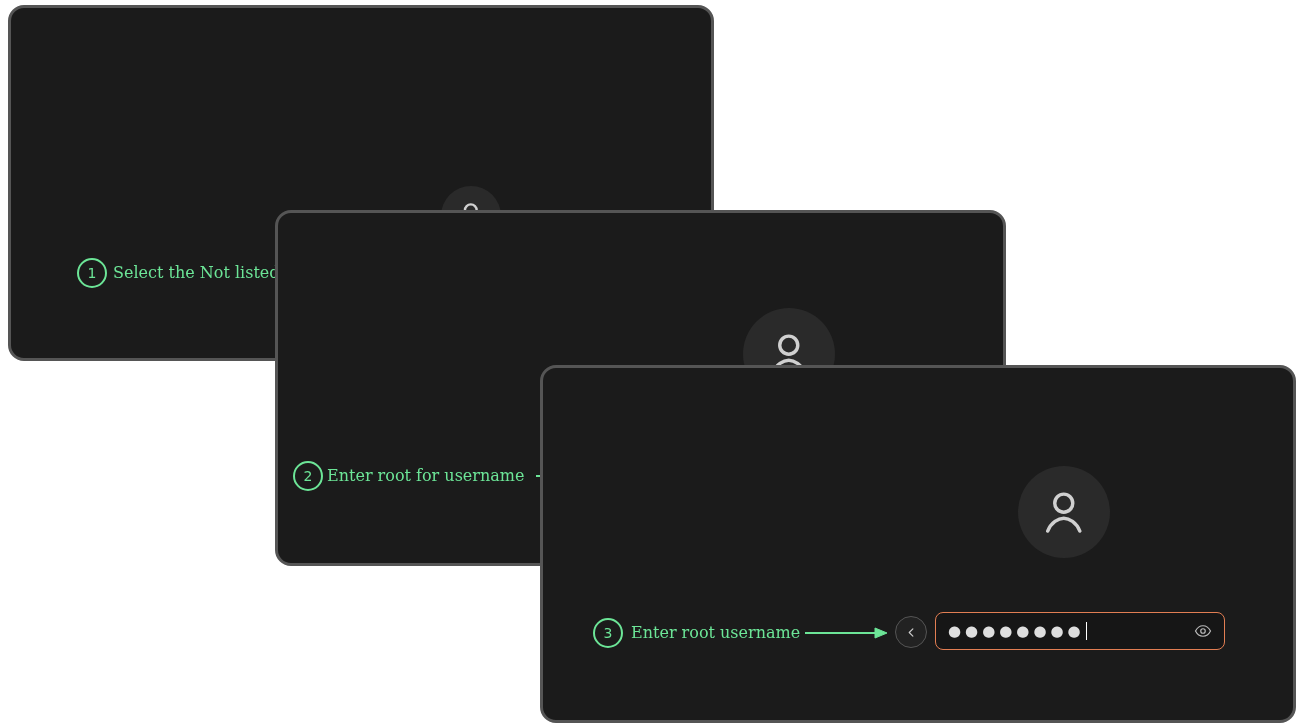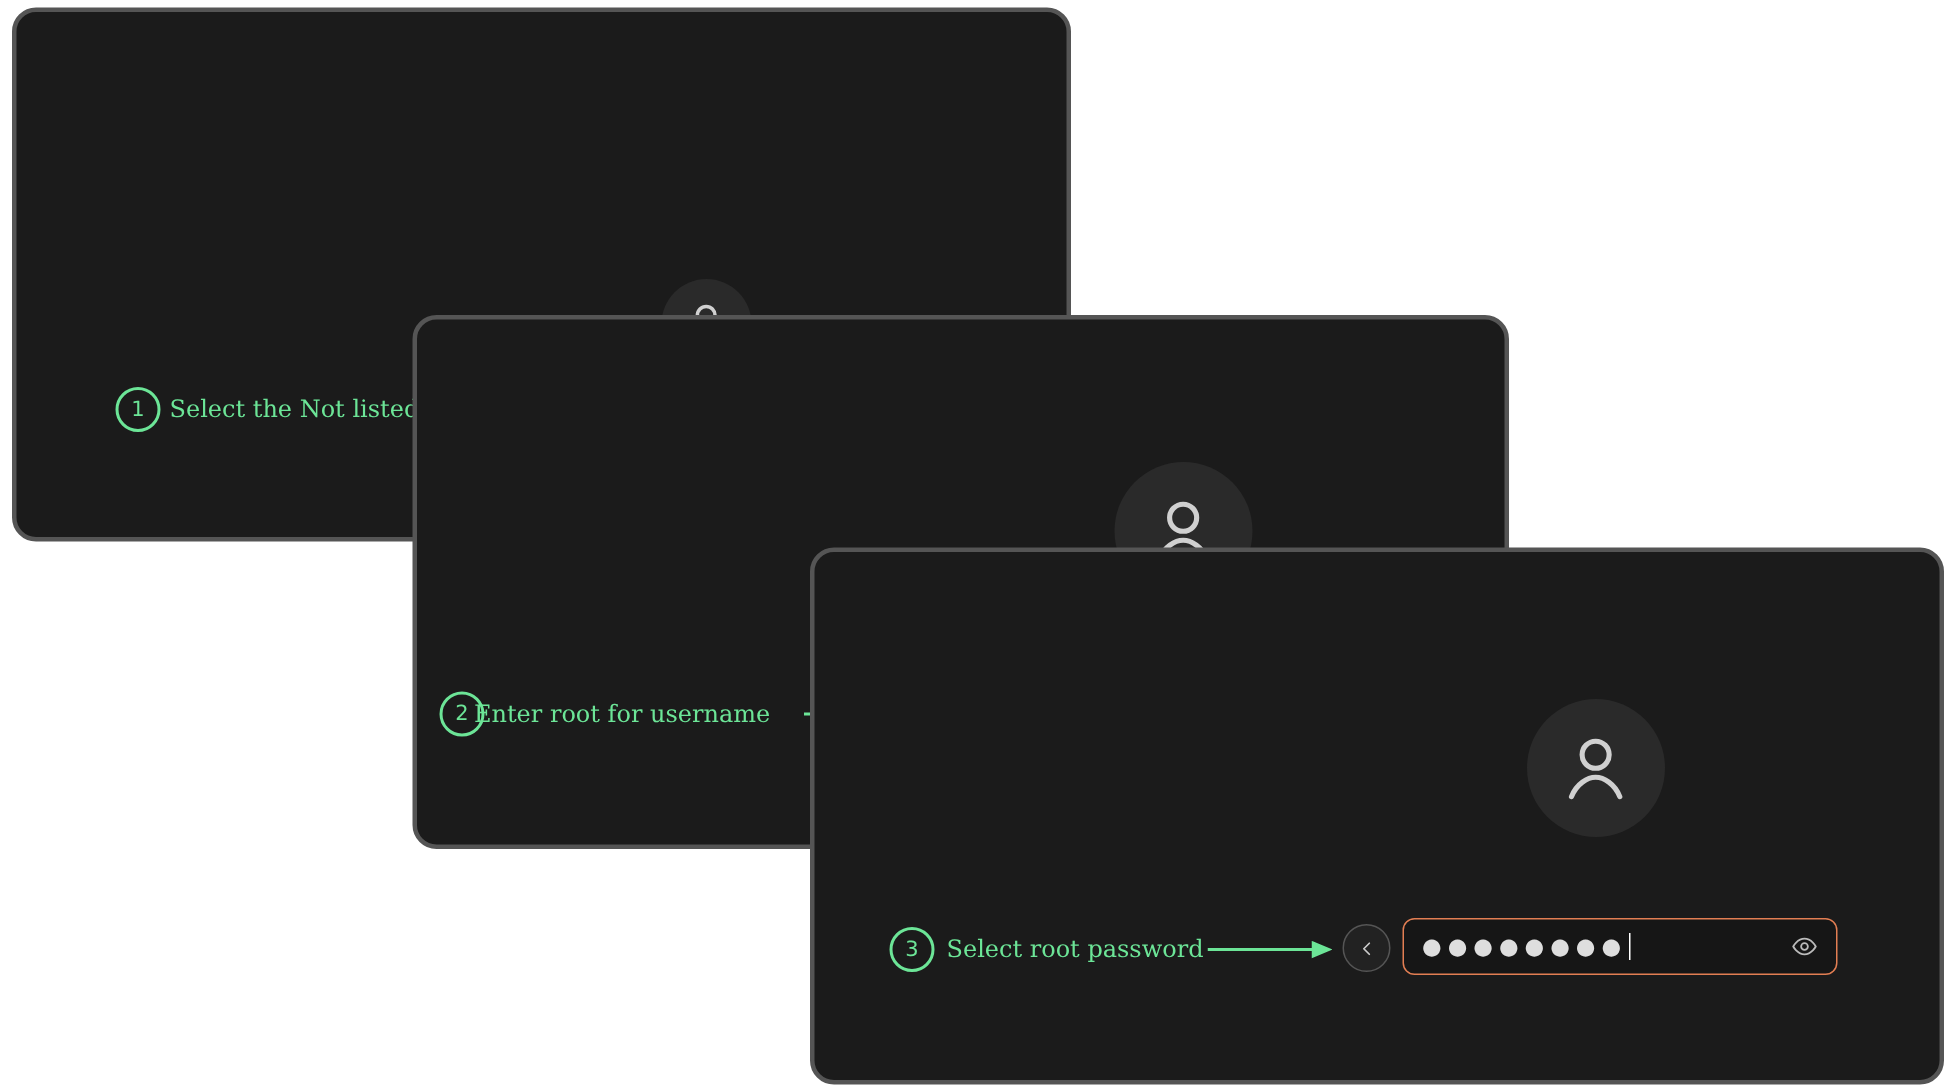--- a/index.html
+++ b/index.html
@@ -153,21 +153,21 @@
         </svg>
     </div>
     <div class="field" style="left:385px;top:242px;width:256px;">
       <span>root</span>
         <span class="caret"></span>
     </div>
 
     <div class="ann-badge" style="left:15px;top:248px;">
         <span>2</span>
       </div>
-    <div class="ann-text" style="left:38px;top:253px;">Enter root for username</div>
+    <div class="ann-text" style="left:49px;top:253px;">Enter root for username</div>
     <svg class="ann-arrow" style="left:258px;top:256px;width:80px;height:14px;" viewBox="0 0 80 14">
       <line x1="0" y1="7" x2="67" y2="7" stroke-width="2"></line>
       <polygon points="67,2 79,7 67,12"></polygon>
     </svg>
   </div>
 
   <div class="panel" style="left:540px;top:365px;width:750px;height:352px;">
     <div class="avatar" style="left:475px;top:98px;width:92px;height:92px;">
       <svg viewBox="0 0 24 24" fill="none" stroke="#d0d0d0" stroke-width="1.6" stroke-linecap="round">
         <circle cx="12" cy="8" r="4.2"></circle>
@@ -186,20 +186,20 @@
         <svg viewBox="0 0 24 24" fill="none" stroke="currentColor" stroke-width="1.6">
           <path d="M2 12s3.5-7 10-7 10 7 10 7-3.5 7-10 7S2 12 2 12z"></path>
           <circle cx="12" cy="12" r="3"></circle>
         </svg>
       </span>
     </div>
 
     <div class="ann-badge" style="left:50px;top:250px;">
         <span>3</span>
       </div>
-    <div class="ann-text" style="left:88px;top:255px;">Select root password</div>
+    <div class="ann-text" style="left:88px;top:255px;">Enter root username</div>
     <svg class="ann-arrow" style="left:262px;top:258px;width:83px;height:14px;" viewBox="0 0 83 14">
       <line x1="0" y1="7" x2="70" y2="7" stroke-width="2"></line>
       <polygon points="70,2 82,7 70,12"></polygon>
     </svg>
   </div>
 
 </div>
 
 </body></html>

